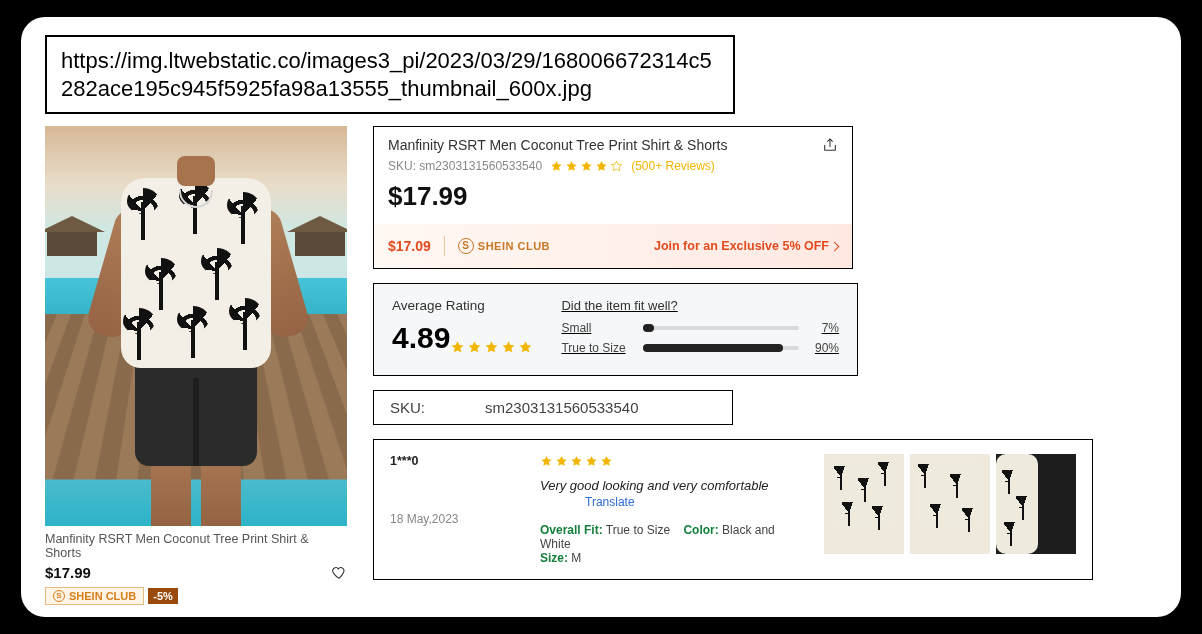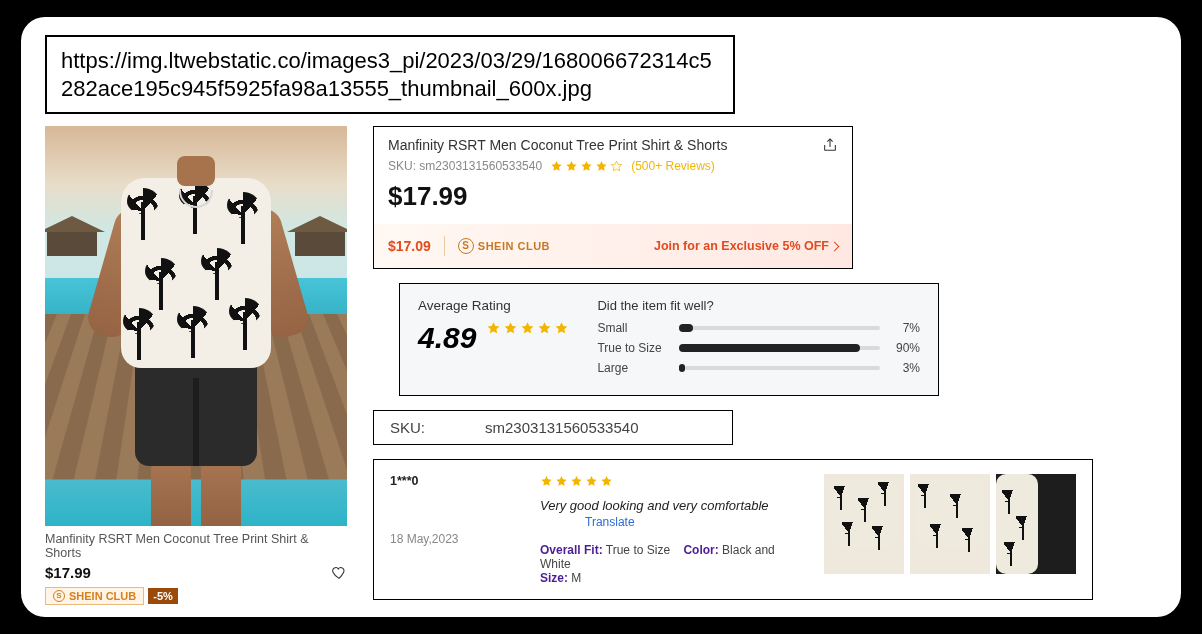--- a/index.html
+++ b/index.html
@@ -114,46 +114,46 @@
     display:flex; align-items:center; justify-content:space-between; cursor:pointer;}
   .club-left{display:flex;align-items:center;gap:13px;}
   .club-price{color:#e14b1d;font-weight:700;font-size:14px;}
   .divider{width:1px;height:20px;background:#edc8a5;}
   .club-logo{display:flex;align-items:center;gap:4px;color:#c77826;font-size:11px;font-weight:700;letter-spacing:.5px;}
   .club-logo .ring{width:16px;height:16px;border:1.6px solid #c77826;border-radius:50%;font-size:10px;line-height:13px;text-align:center;}
   .club-cta{color:#e14b1d;font-size:12.5px;font-weight:700;display:flex;align-items:center;gap:2px;}
   .chev{width:7px;height:7px;border-right:1.8px solid #e14b1d;border-top:1.8px solid #e14b1d;transform:rotate(45deg);}
 
   
-  .p2 { width:540px; padding:14px 18px; background:#f6f7f8;
-    display:flex; gap:28px; align-items:flex-start;margin-left:26px;}
+  .p2 { width:485px; padding:14px 18px; background:#f6f7f8;
+    display:flex; gap:28px; align-items:flex-start;}
   .avg-label{font-size:13.5px;color:#333;}
-  .avg-num{font-size:30px;font-weight:700;margin-top:8px;display:flex;align-items:flex-start;gap:10px;font-style:italic;}
+  .avg-num{font-size:30px;font-weight:700;margin-top:8px;display:flex;align-items:flex-end;gap:0;}
   .avg-num .stars .star{width:15px;height:15px;}
-  .fit-col{flex:1;}
+  .fit-col{flex:1;text-decoration:underline;}
   .fit-q{font-size:13px;color:#333;margin-bottom:8px;}
   .fit-row{display:flex;align-items:center;gap:10px;font-size:12px;color:#444;margin-bottom:6px;}
   .fit-row .lbl{width:72px;}
   .bar{flex:1;height:4px;background:#d9dadb;border-radius:3px;position:relative;}
   .bar .fill{position:absolute;left:0;top:-2px;height:8px;background:#222;border-radius:5px;}
   .pct{width:30px;text-align:right;}
 
   
   .p3{width:360px;padding:8px 16px;display:flex;gap:60px;font-size:15px;color:#444;}
 
   
   .p4{width:720px;padding:14px 16px;display:flex;gap:30px;}
   .rv-left{width:120px;}
   .rv-name{font-size:12.5px;font-weight:700;color:#222;}
   .rv-date{font-size:12px;color:#888;margin-top:44px;}
   .rv-mid{flex:1;}
   .rv-text{font-size:13px;color:#222;margin-top:6px;font-style:italic;}
   .translate{color:#2b6cd9;font-size:12px;cursor:pointer;margin-top:2px;margin-left:45px;}
   .meta{margin-top:14px;font-size:12px;color:#888;}
-  .meta b{color:#4c1d95;font-weight:600;}
+  .meta b{color:#15803d;font-weight:600;}
   .meta .val{color:#444;}
   .rv-imgs{display:flex;gap:6px;}
   .thumb{width:80px;height:100px;position:relative;overflow:hidden;background:#efe9dd;}
   .thumb .mini-shirt{position:absolute;inset:6px 6px 28px 6px;background:#efeade;border-radius:10px;}
   .thumb .mp{position:absolute;width:14px;height:24px;}
   .thumb .mp::before{content:"";position:absolute;left:6px;top:6px;width:2px;height:18px;background:#111;}
   .thumb .mp::after{content:"";position:absolute;left:0;top:0;width:14px;height:12px;
     background: conic-gradient(from 210deg at 50% 90%, #111 0 50deg, transparent 50deg 110deg, #111 110deg 170deg, transparent 170deg 360deg);}
   .thumb.dark{background:#1d1d1d;}
   .thumb.dark .mini-shirt{inset:0 38px 0 0;}
@@ -296,27 +296,20 @@
               </span>
             <span class="pct">7%</span>
           </div>
           <div class="fit-row">
             <span class="lbl">True to Size</span>
             <span class="bar">
                 <span class="fill" style="width:90%"></span>
               </span>
             <span class="pct">90%</span>
           </div>
-          <div class="fit-row">
-            <span class="lbl">Large</span>
-            <span class="bar">
-                <span class="fill" style="width:3%"></span>
-              </span>
-            <span class="pct">3%</span>
-          </div>
         </div>
       </div>
 
       <div class="panel p3">
         <span>SKU:</span>
         <span>sm2303131560533540</span>
       </div>
 
       <div class="panel p4">
         <div class="rv-left">

